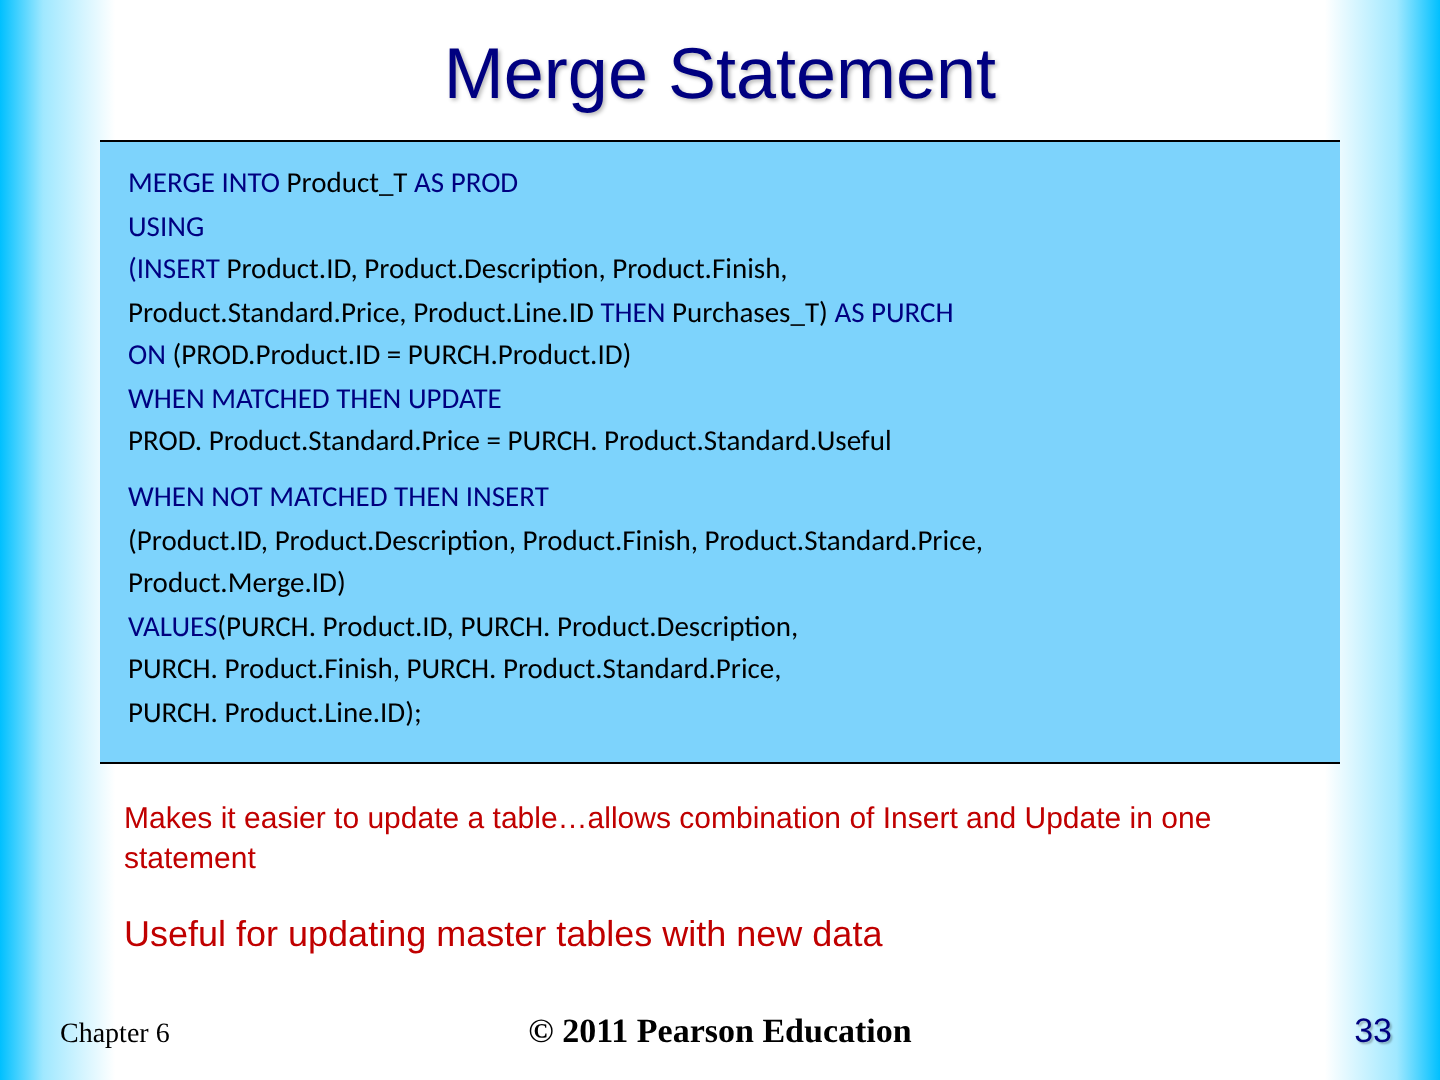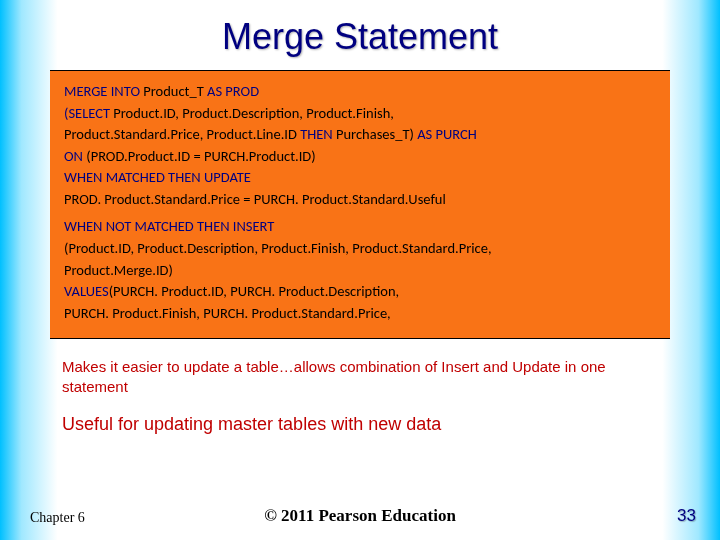--- a/index.html
+++ b/index.html
@@ -14,21 +14,21 @@
   .title {
     text-align: center;
     font-size: 36px;
     font-weight: 400;
     color: #000080;
     text-shadow: 1px 1px 2px rgba(0,0,0,0.3);
     padding-top: 16px;
     font-family: Verdana, Geneva, sans-serif;
   }
   .code-block {
-    background: #f97316;
+    background: #7dd3fc;
     border-top: 1.5px solid #000;
     border-bottom: 1.5px solid #000;
     margin: 12px 50px 0 50px;
     padding: 10px 14px 14px 14px;
     font-family: "Myriad Pro", Calibri, Arial, sans-serif;
     font-size: 14.5px;
     line-height: 1.35;
     color: #000;
   }
   .code-block .kw { color: #000080; }
@@ -85,38 +85,40 @@
 </style>
 </head>
 <body>
 
 <h1 class="title">Merge Statement</h1>
 
 <div class="code-block">
   <span class="line">
     <span class="kw">MERGE INTO</span><span> Product_T </span><span class="kw">AS PROD</span>
   </span>
+  <span class="line kw">USING</span>
   <span class="line">
-    <span class="kw">(SELECT</span><span> Product.ID, Product.Description, Product.Finish,</span>
+    <span class="kw">(INSERT</span><span> Product.ID, Product.Description, Product.Finish,</span>
   </span>
   <span class="line">
     <span>Product.Standard.Price, Product.Line.ID </span><span class="kw">THEN</span><span> Purchases_T) </span><span class="kw">AS PURCH</span>
   </span>
   <span class="line indent1">
     <span class="kw">ON</span><span> (PROD.Product.ID = PURCH.Product.ID)</span>
   </span>
   <span class="line kw">WHEN MATCHED THEN UPDATE</span>
   <span class="line indent1">PROD. Product.Standard.Price = PURCH. Product.Standard.Useful</span>
   <span class="line kw" style="margin-top:6px">WHEN NOT MATCHED THEN INSERT</span>
   <span class="line indent1">(Product.ID, Product.Description, Product.Finish, Product.Standard.Price,</span>
   <span class="line indent1">Product.Merge.ID)</span>
   <span class="line indent1">
     <span class="kw">VALUES</span><span>(PURCH. Product.ID, PURCH. Product.Description,</span>
   </span>
   <span class="line indent1">PURCH. Product.Finish, PURCH. Product.Standard.Price,</span>
+  <span class="line indent2">PURCH. Product.Line.ID);</span>
 </div>
 
 <p class="desc">Makes it easier to update a table…allows combination of Insert and Update in one statement</p>
 <p class="desc2">Useful for updating master tables with new data</p>
 
 <div class="footer">
   <div class="chapter">Chapter 6</div>
   <div class="copyright">© 2011 Pearson Education</div>
   <div class="pagenum">33</div>
 </div>

